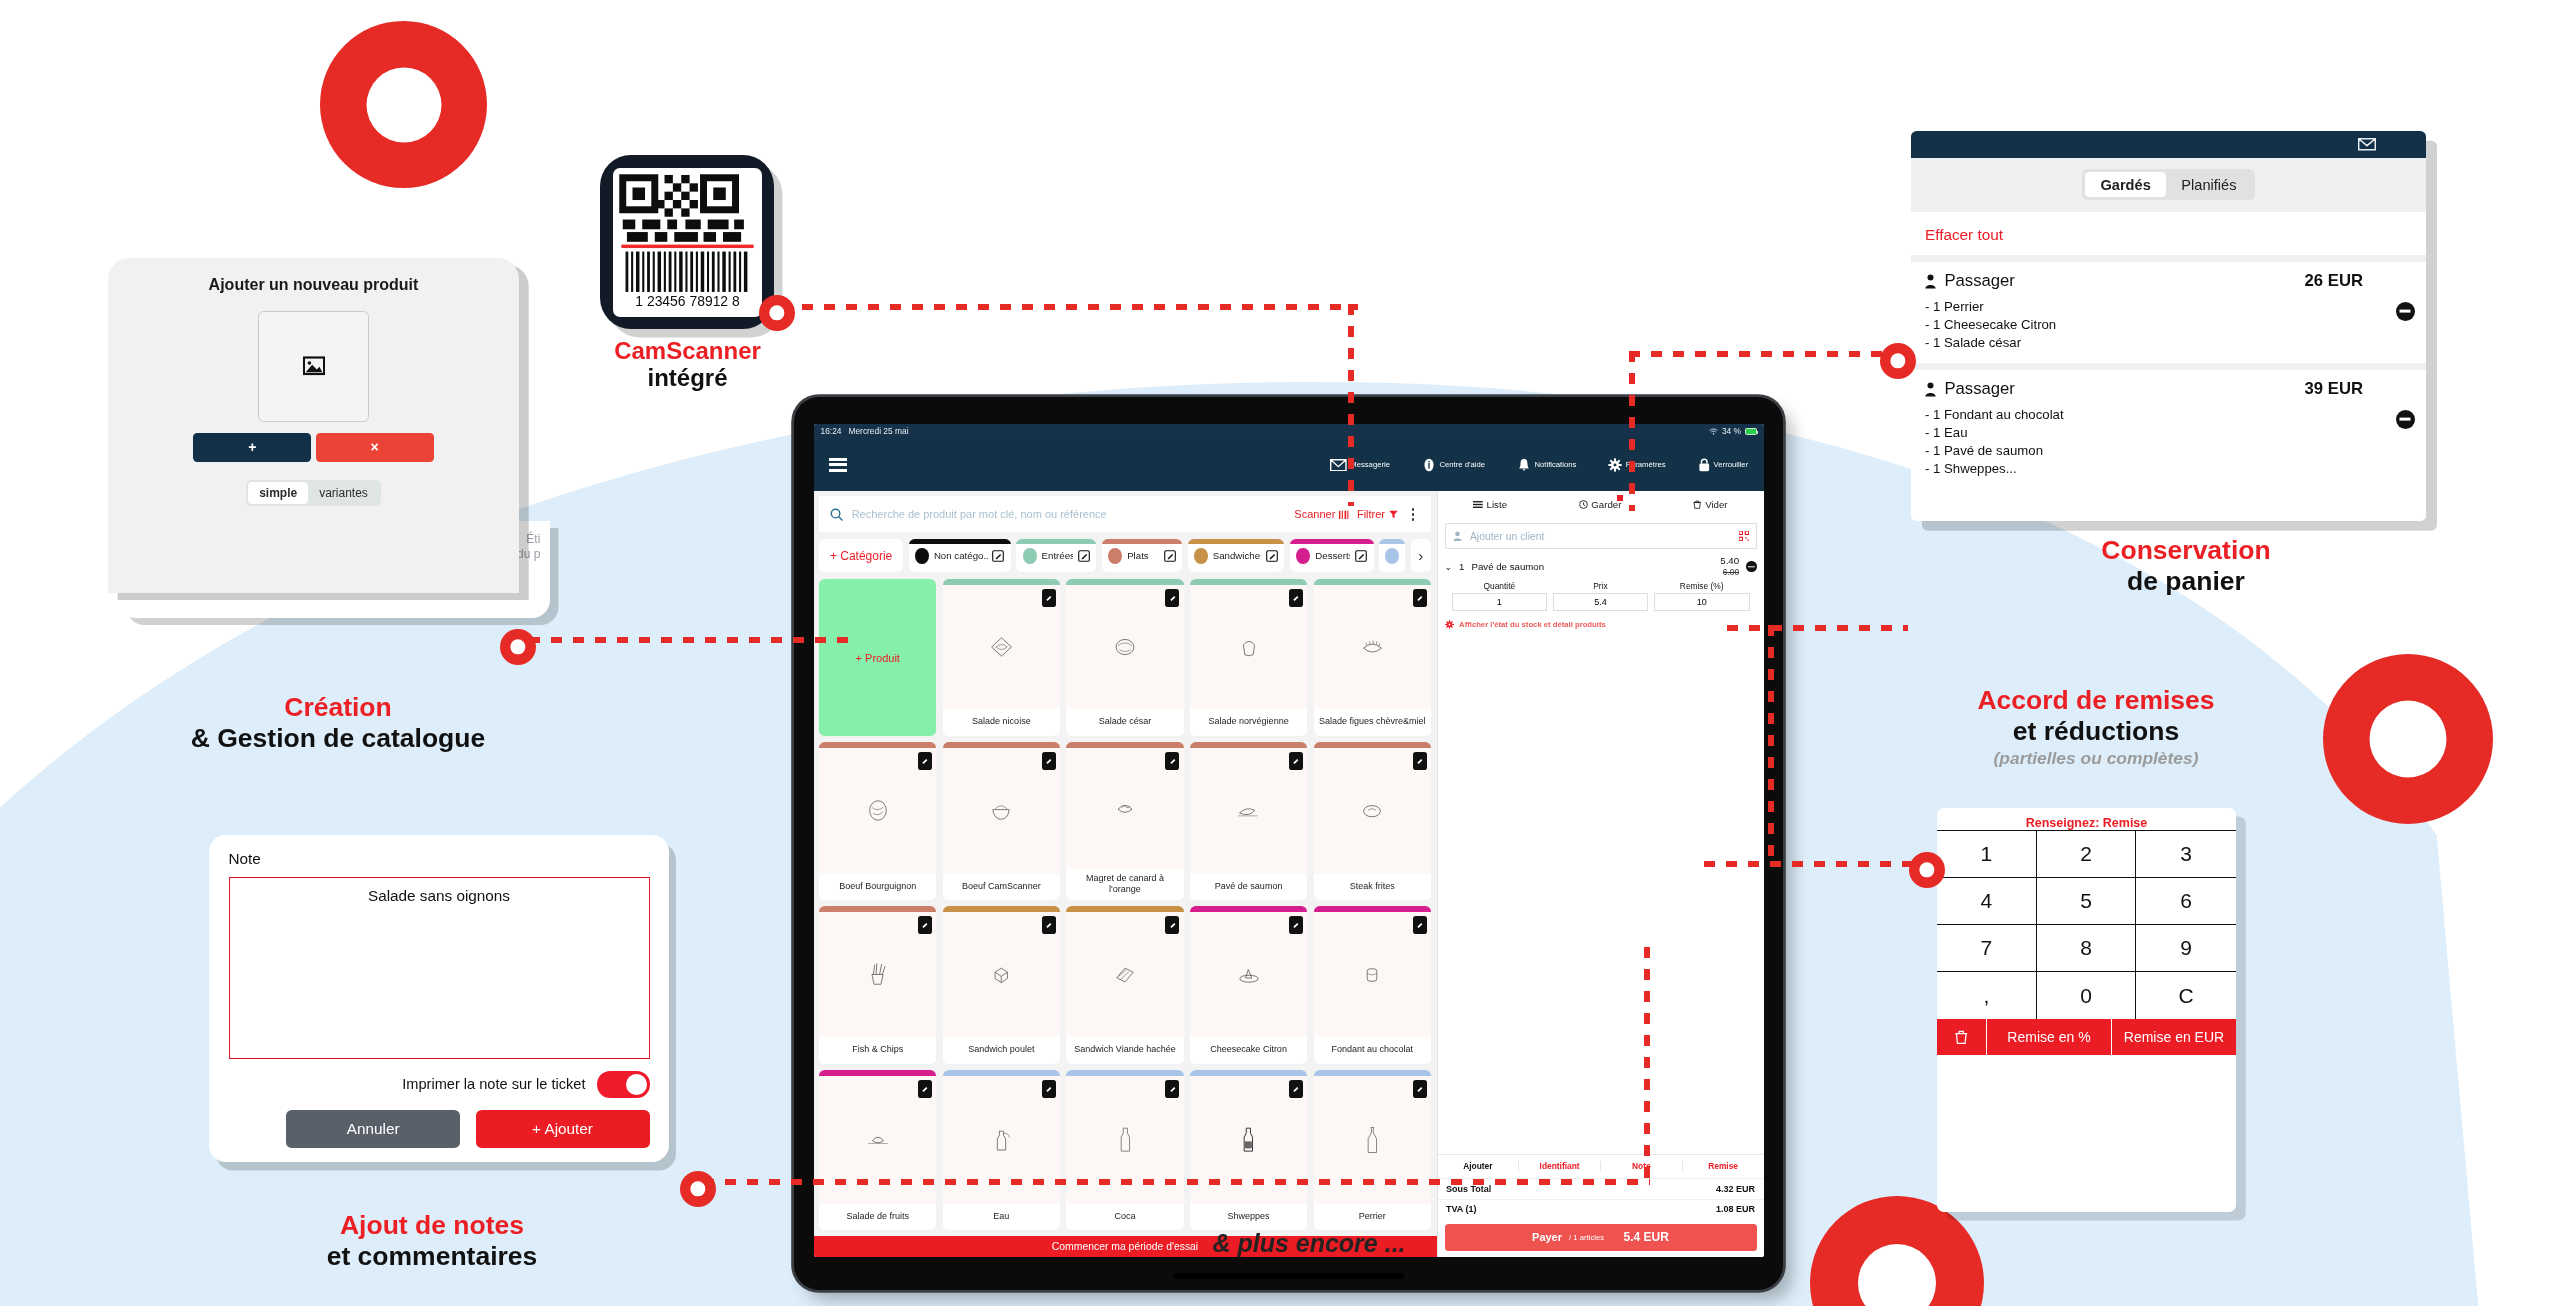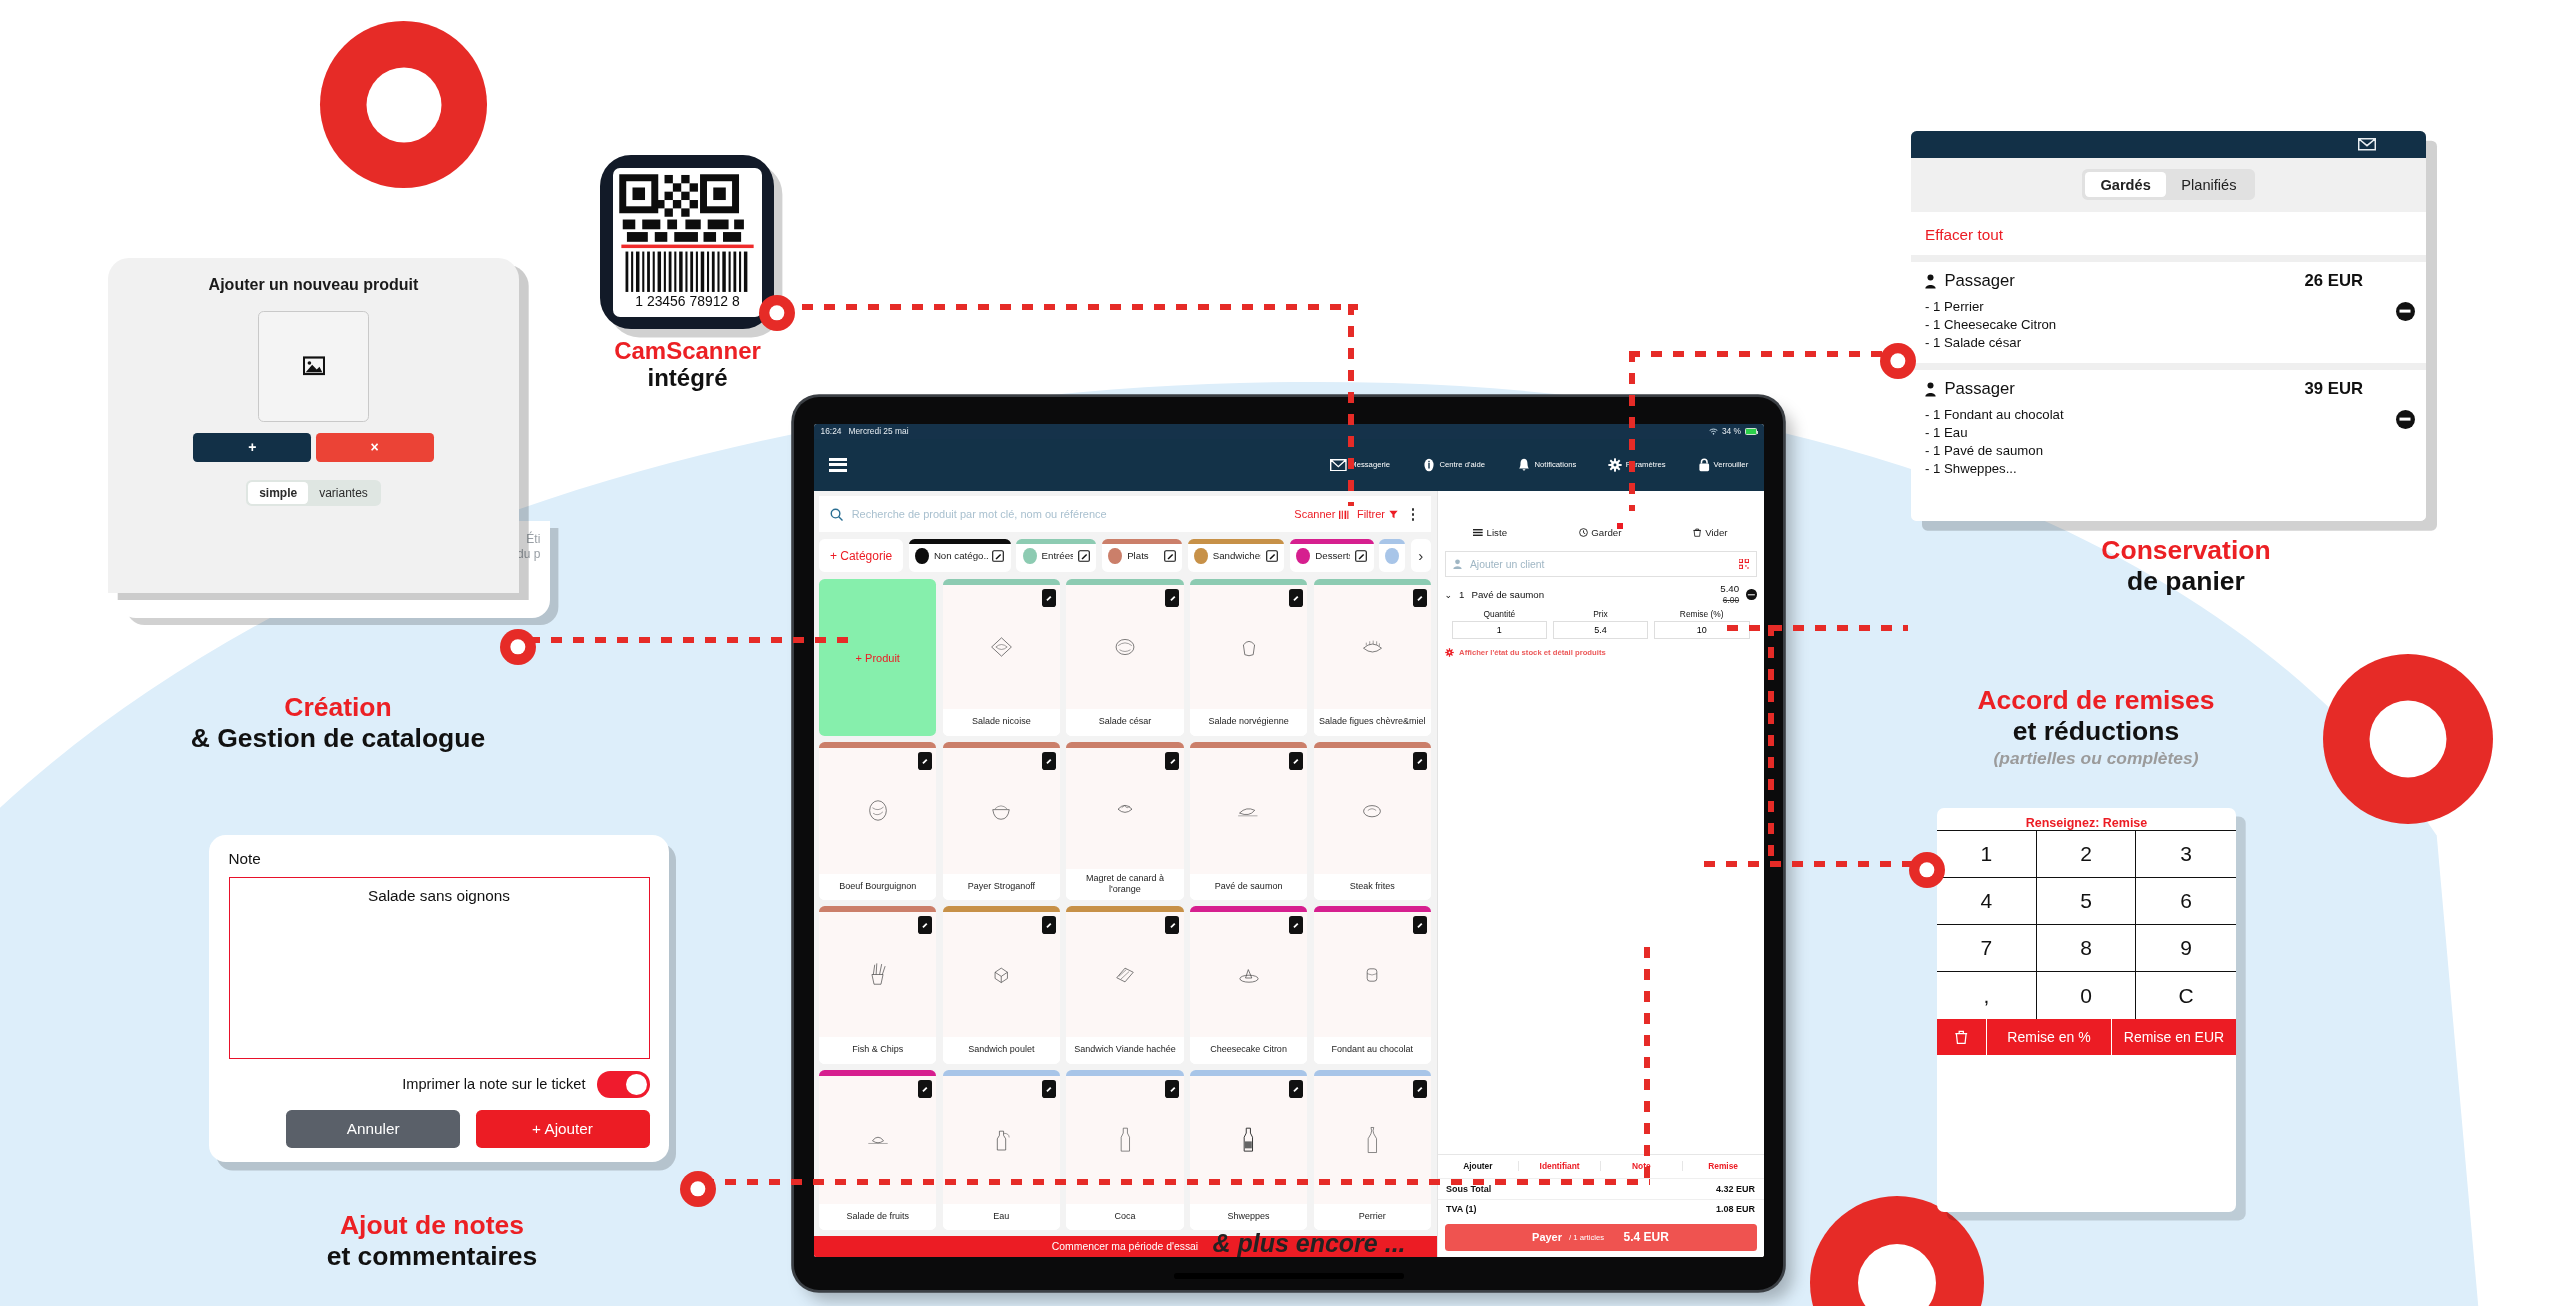--- a/index.html
+++ b/index.html
@@ -372,21 +372,21 @@
   }
 
   .tb-trial {
     height: 21px; background:#ec1c24; color:#fff;
     display:flex; align-items:center; justify-content:center;
     font-size: 10.4px; margin-top: 5.6px;
   }
 
   
   .tb-right { flex:1; background:#fff; display:flex; flex-direction:column; min-width:0; border-left: 0.7px solid #e3e3e3; }
-  .cart-tools { display:flex; justify-content:space-around; align-items:center; height: 28px; font-size: 9.7px; color:#1d1d1d;margin-top:28px; }
+  .cart-tools { display:flex; justify-content:space-around; align-items:center; height: 28px; font-size: 9.7px; color:#1d1d1d; }
   .cart-tools .t { display:flex; align-items:center; gap: 3.5px; position:relative; }
   .badge-dot { position:absolute; right: -1.4px; top: -4.2px; width: 5.6px; height: 5.6px; background:#ec1c24; }
   .client-box {
     margin: 4.2px 7px; height: 26.5px; border: 0.7px solid #e0e0e0;
     display:flex; align-items:center; gap: 8.4px; padding: 0 7px;
     color:#9fb6c4; font-size: 10.4px;
   }
   .client-box .qr { margin-left:auto; }
   .line-item { padding: 2.8px 7px 1.4px; }
   .li-head { display:flex; align-items:center; gap: 7px; font-size: 9.7px; color:#111; }
@@ -917,21 +917,21 @@
             </div>
 
             <div class="prod-tile">
               <span class="stripe" style="background:#cb7f6a"></span>
               <div class="thumb">
                 <svg width="28" height="22" viewBox="0 0 40 32">
                   <path d="M8 14 h24 q-2 14 -12 14 q-10 0 -12 -14" fill="none" stroke="#444" stroke-width="1"></path>
                   <path d="M11 13 q9 -9 18 0" fill="none" stroke="#555" stroke-width="0.8"></path>
                 </svg>
               </div>
-              <div class="nm">Payer Stroganoff</div>
+              <div class="nm">Boeuf CamScanner</div>
               <div class="tile-pen">
                 <svg width="7.7" height="7.7" viewBox="0 0 12 12">
                     <path d="M2 9 L8 3 L10 5 L4 11 Z" fill="#fff"></path>
                   </svg>
               </div>
             </div>
 
             <div class="prod-tile">
               <span class="stripe" style="background:#cb7f6a"></span>
               <div class="thumb">

